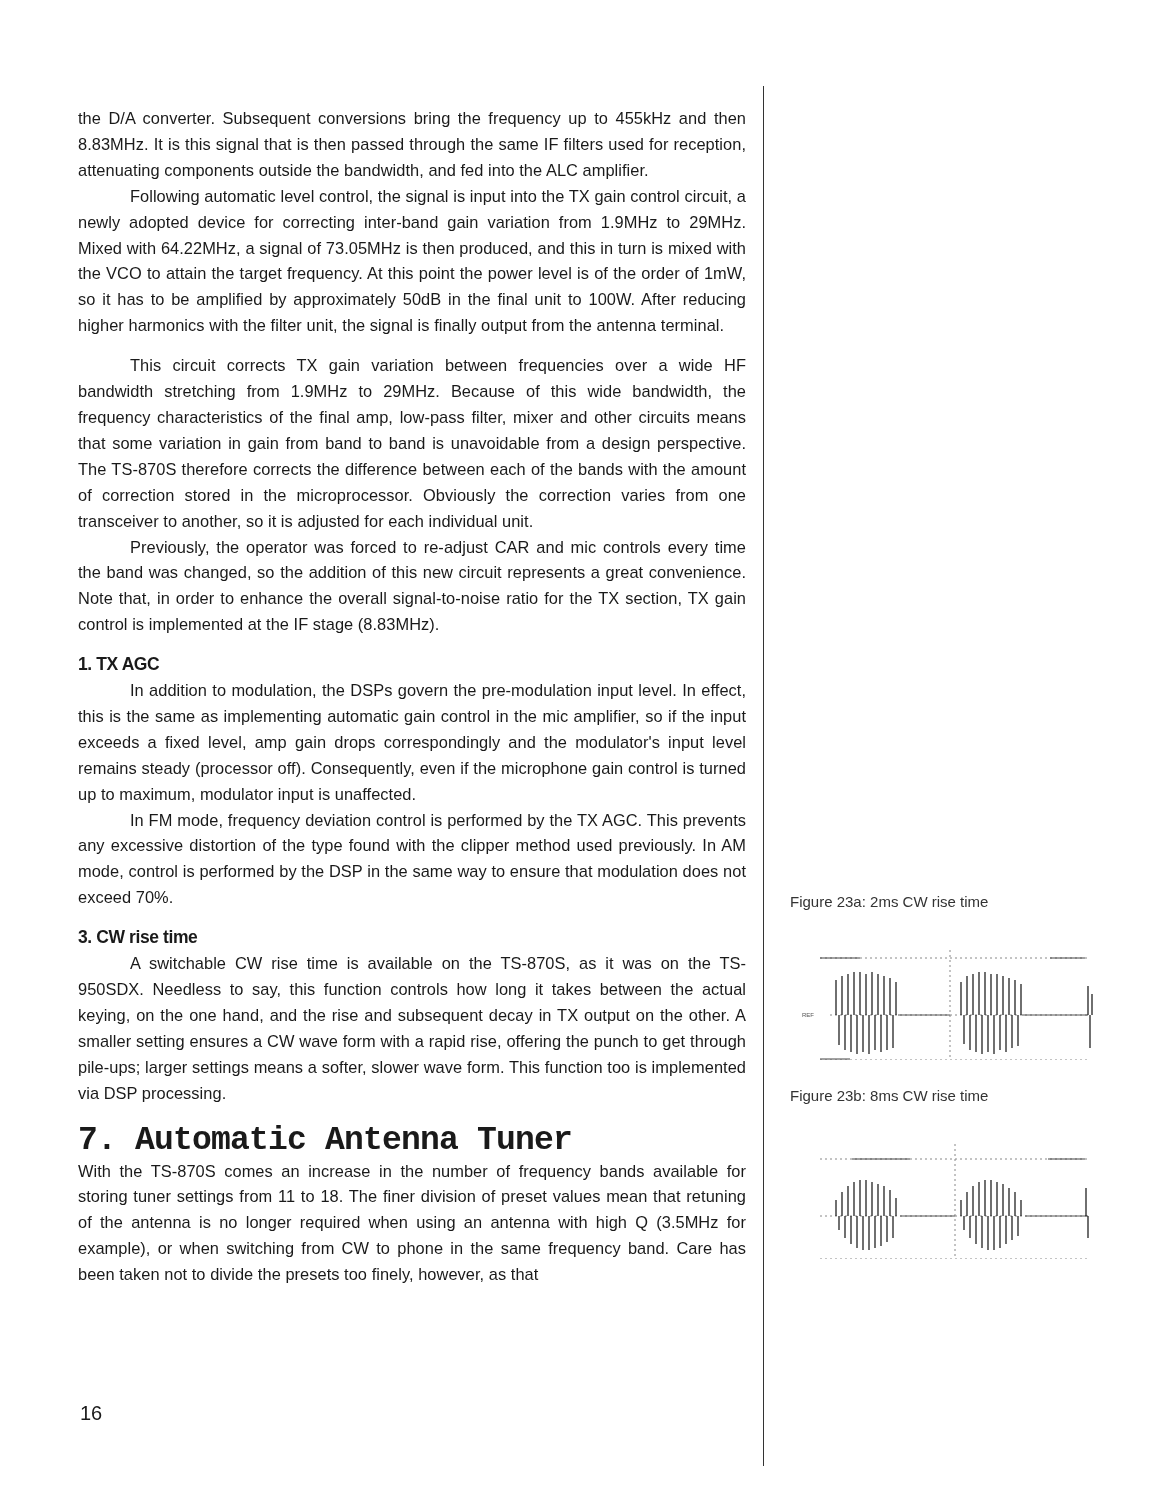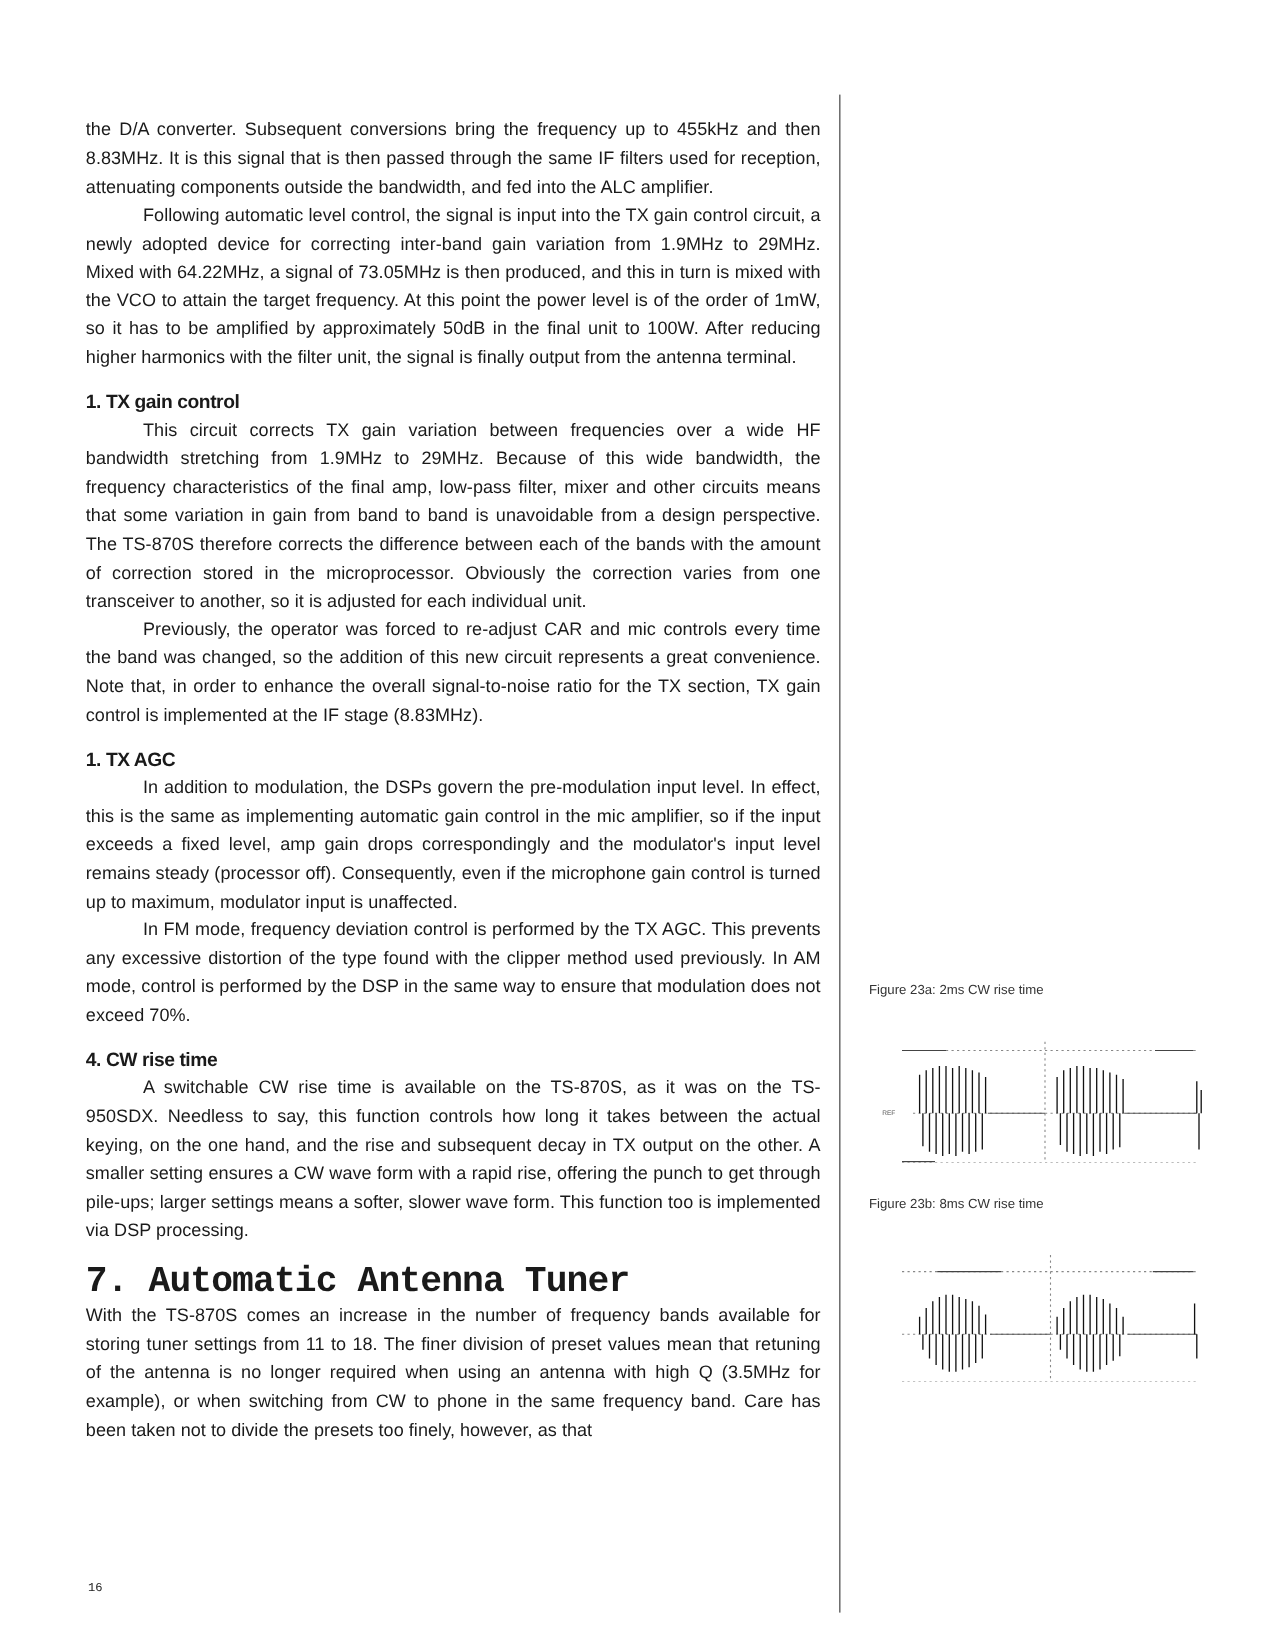--- a/index.html
+++ b/index.html
@@ -8,46 +8,45 @@
   .col {
     position: absolute; left: 78px; top: 82px; width: 668px;
     font-family: "Liberation Sans", sans-serif; font-size: 16.4px; line-height: 25.9px;
     text-align: justify; letter-spacing: 0.05px; margin-top: 24px;
   }
   .col p { margin: 0; }
   .col p.ind { text-indent: 52px; }
   .h2 { font-family: "Liberation Sans", sans-serif; font-weight: bold; font-size: 17.5px; letter-spacing: -0.4px; margin: 0; }
   .h1 { font-family: Liberation Mono, monospace; font-weight: bold; font-size: 33px; letter-spacing: -0.8px; margin: 0; line-height: 36px; }
   .vrule { position: absolute; left: 763px; top: 86px; width: 1px; height: 1380px; background: #333; }
-  .pagenum { position: absolute; left: 80px; top: 1438px; font-family: Liberation Mono, monospace; font-size: 11px; }
+  .pagenum { position: absolute; left: 80px; top: 1402px; font-family: Liberation Sans, sans-serif; font-size: 20px; }
   .fig { position: absolute; left: 790px; width: 310px; font-family: "Liberation Sans", sans-serif; }
-  .fig .cap { font-size: 12px; color: #333; }
+  .fig .cap { font-size: 15px; color: #333; }
   .fig svg { display: block; }
 </style>
 </head>
 <body>
 
 <div class="page">
 
   <div class="col">
     <p>the D/A converter. Subsequent conversions bring the frequency up to 455kHz and then 8.83MHz. It is this signal that is then passed through the same IF filters used for reception, attenuating components outside the bandwidth, and fed into the ALC amplifier.</p>
     <p class="ind">Following automatic level control, the signal is input into the TX gain control circuit, a newly adopted device for correcting inter-band gain variation from 1.9MHz to 29MHz. Mixed with 64.22MHz, a signal of 73.05MHz is then produced, and this in turn is mixed with the VCO to attain the target frequency. At this point the power level is of the order of 1mW, so it has to be amplified by approximately 50dB in the final unit to 100W. After reducing higher harmonics with the filter unit, the signal is finally output from the antenna terminal.</p>
 
     <div style="height:14px"></div>
-    <h2 class="h2">1. TX gain control</h2>
     <p class="ind">This circuit corrects TX gain variation between frequencies over a wide HF bandwidth stretching from 1.9MHz to 29MHz. Because of this wide bandwidth, the frequency characteristics of the final amp, low-pass filter, mixer and other circuits means that some variation in gain from band to band is unavoidable from a design perspective. The TS-870S therefore corrects the difference between each of the bands with the amount of correction stored in the microprocessor. Obviously the correction varies from one transceiver to another, so it is adjusted for each individual unit.</p>
     <p class="ind">Previously, the operator was forced to re-adjust CAR and mic controls every time the band was changed, so the addition of this new circuit represents a great convenience. Note that, in order to enhance the overall signal-to-noise ratio for the TX section, TX gain control is implemented at the IF stage (8.83MHz).</p>
 
     <div style="height:14px"></div>
     <h2 class="h2">1. TX AGC</h2>
     <p class="ind">In addition to modulation, the DSPs govern the pre-modulation input level. In effect, this is the same as implementing automatic gain control in the mic amplifier, so if the input exceeds a fixed level, amp gain drops correspondingly and the modulator's input level remains steady (processor off). Consequently, even if the microphone gain control is turned up to maximum, modulator input is unaffected.</p>
     <p class="ind">In FM mode, frequency deviation control is performed by the TX AGC. This prevents any excessive distortion of the type found with the clipper method used previously. In AM mode, control is performed by the DSP in the same way to ensure that modulation does not exceed 70%.</p>
 
     <div style="height:14px"></div>
-    <h2 class="h2">4. CW rise time</h2>
+    <h2 class="h2">3. CW rise time</h2>
     <p class="ind">A switchable CW rise time is available on the TS-870S, as it was on the TS-950SDX. Needless to say, this function controls how long it takes between the actual keying, on the one hand, and the rise and subsequent decay in TX output on the other. A smaller setting ensures a CW wave form with a rapid rise, offering the punch to get through pile-ups; larger settings means a softer, slower wave form. This function too is implemented via DSP processing.</p>
 
     <div style="height:16px"></div>
     <h1 class="h1">7. Automatic Antenna Tuner</h1>
     <p>With the TS-870S comes an increase in the number of frequency bands available for storing tuner settings from 11 to 18. The finer division of preset values mean that retuning of the antenna is no longer required when using an antenna with high Q (3.5MHz for example), or when switching from CW to phone in the same frequency band. Care has been taken not to divide the presets too finely, however, as that</p>
   </div>
 
   <div class="vrule"></div>
 
   <div class="fig" style="top:893px;">

